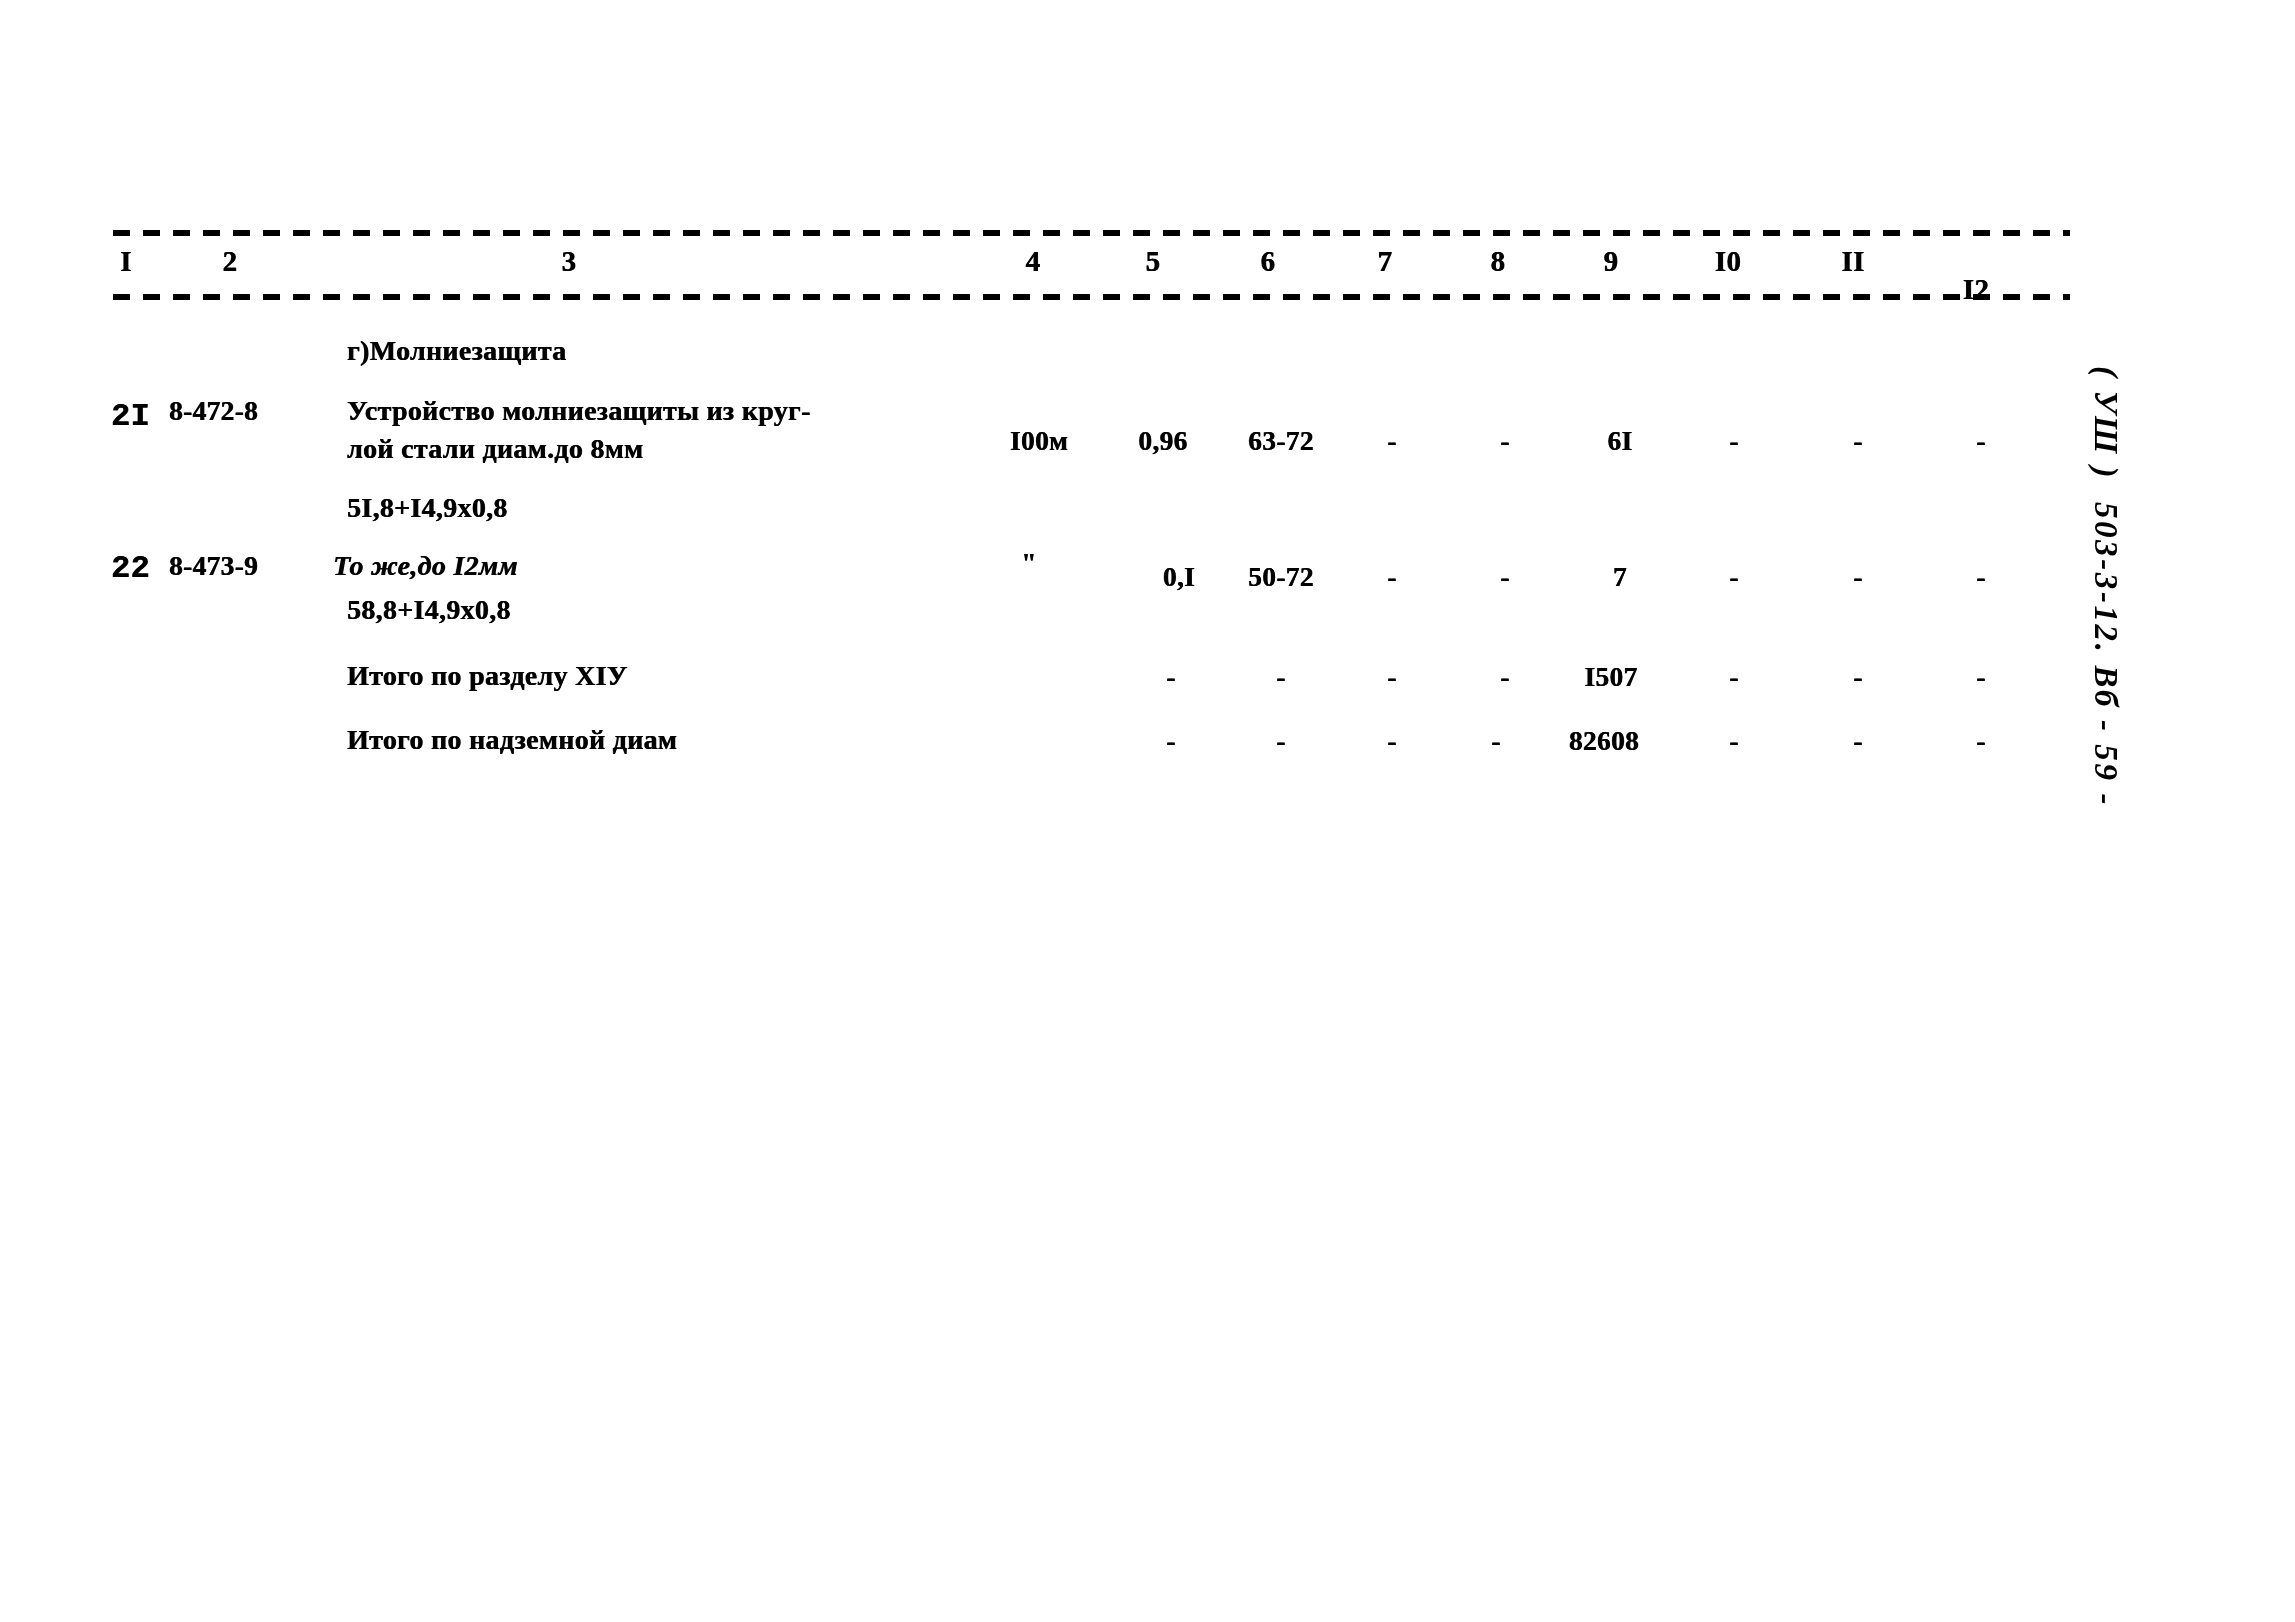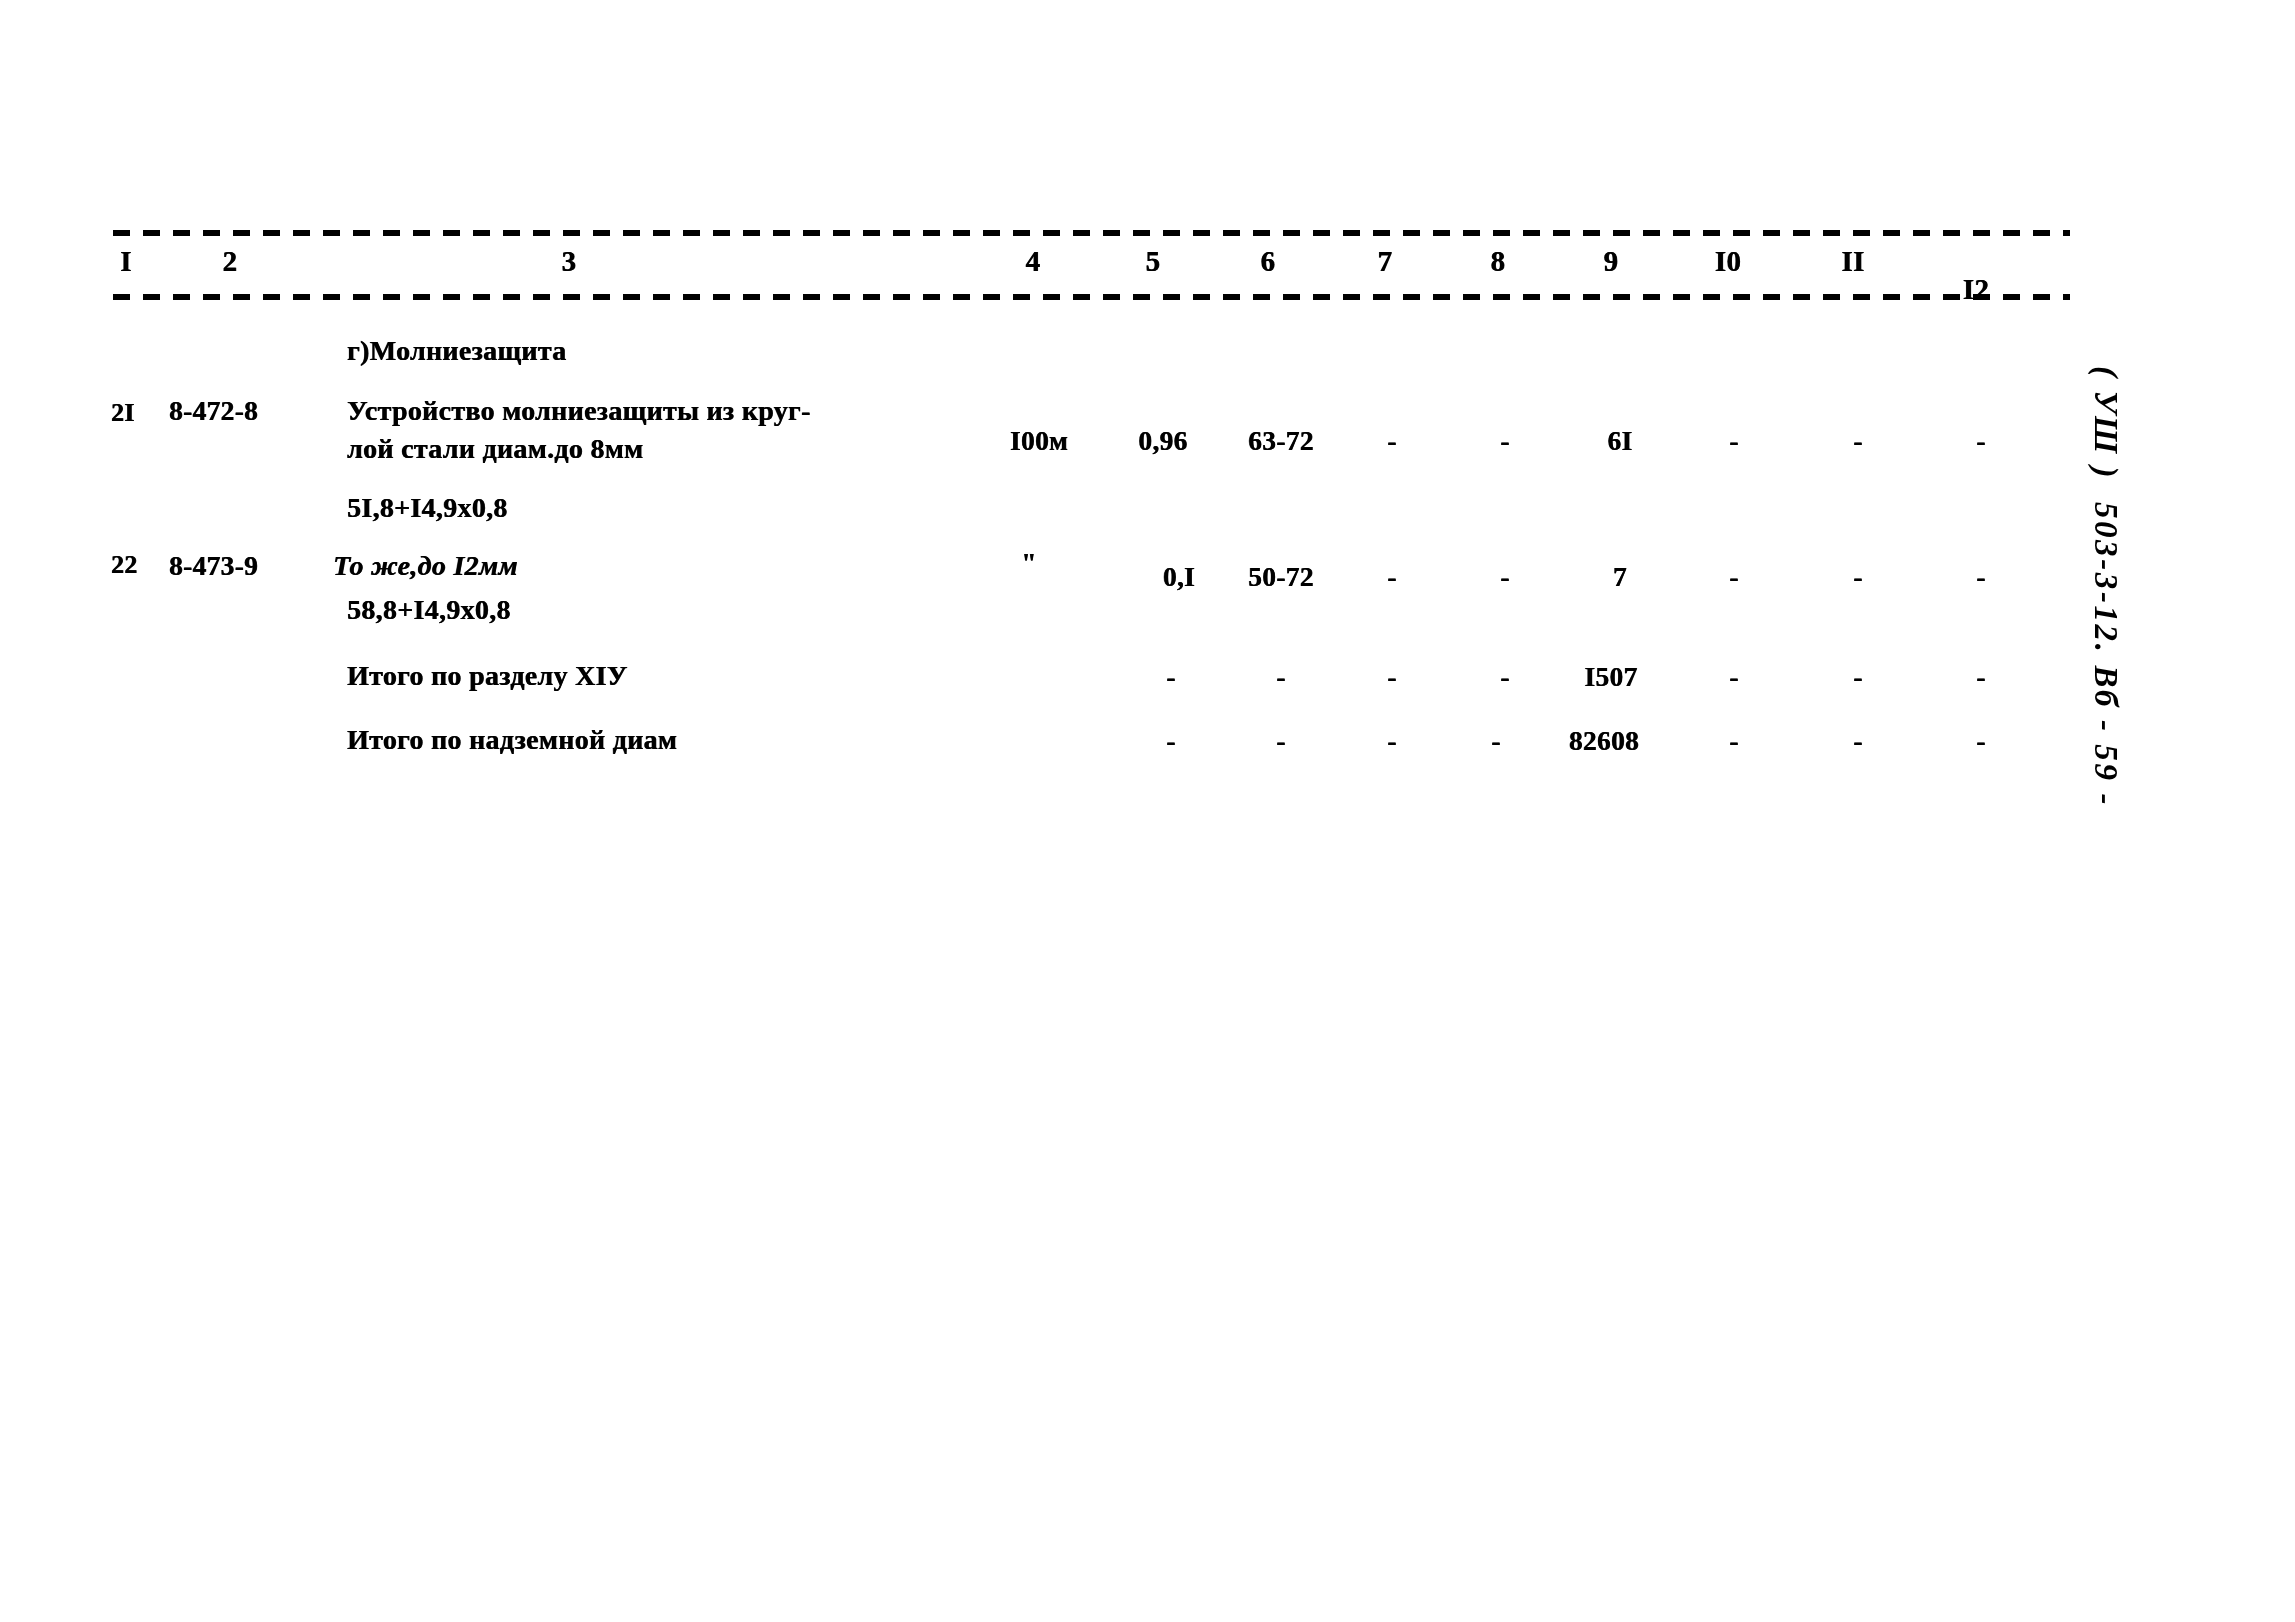--- a/index.html
+++ b/index.html
@@ -49,21 +49,21 @@
   
   .hdr-num {
     top: 245px;
     font-size: 29px;
     font-weight: 700;
     text-align: center;
     transform: translateX(-50%);
   }
 
   
-  .t-idx   { font-size: 26px; }
+  .t-idx   { font-size: 32px; font-family: Liberation Mono, monospace; }
   .t-code  { font-size: 27.5px; }
   .t-desc  { font-size: 28px; }
   .t-num   { font-size: 27.5px; }
 
   .center  { text-align: left; transform: translateX(-50%); }
   .left    { text-align: right; }
 
   
   .ink {
     text-shadow: 0.4px 0 0 rgba(0,0,0,0.85), -0.3px 0 0 rgba(0,0,0,0.5);

